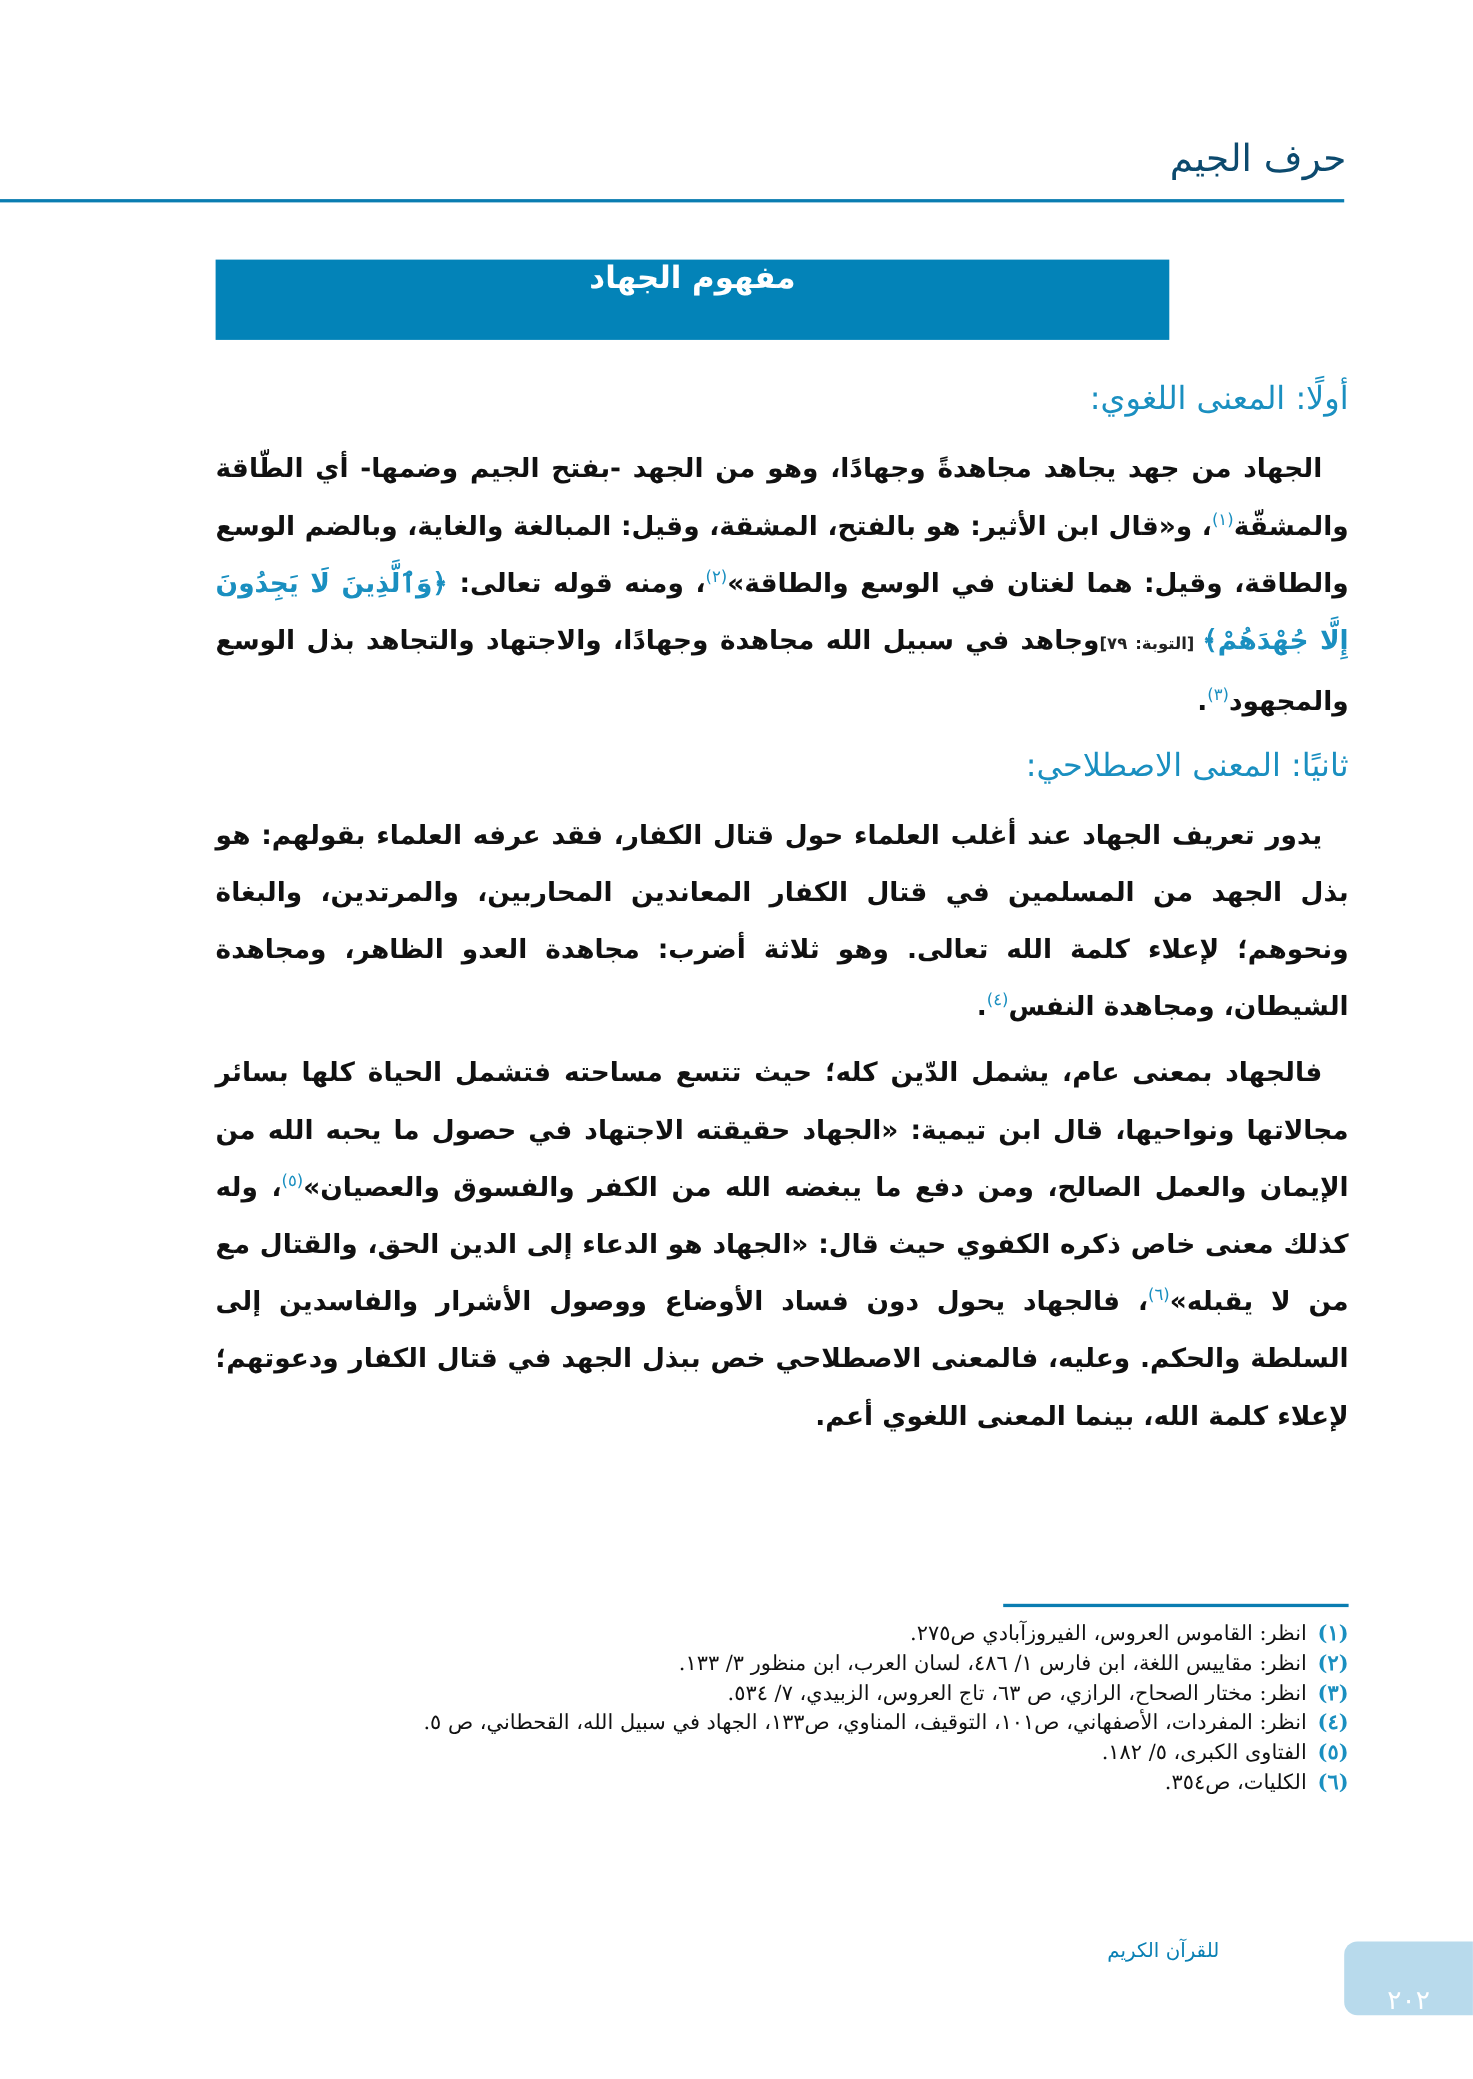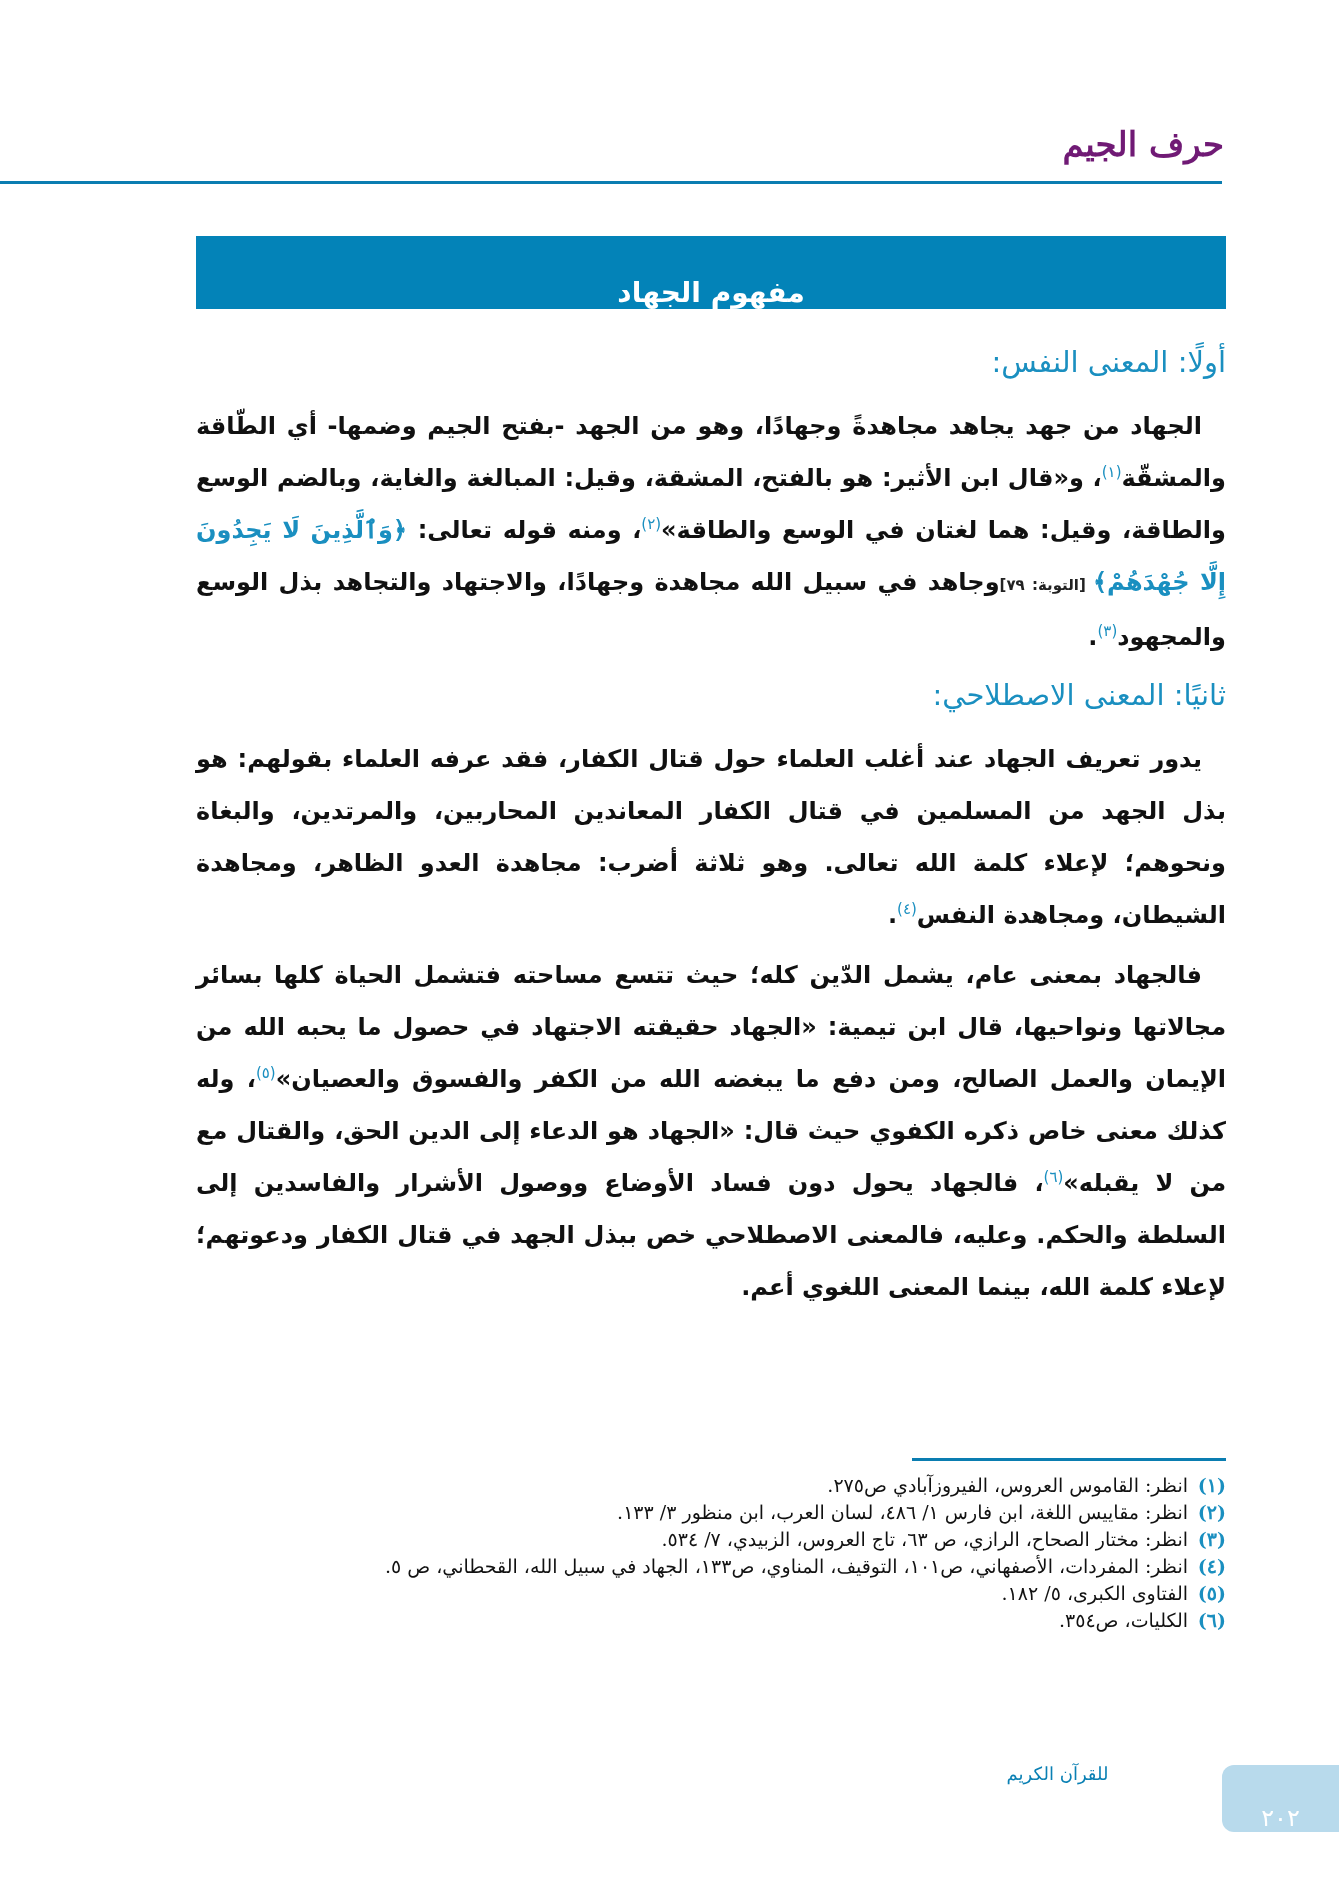--- a/index.html
+++ b/index.html
@@ -10,42 +10,42 @@
       overflow: hidden;
       font-family: "DejaVu Sans", sans-serif;
       color: #111111;
     }
     .header-title {
       position: absolute;
       right: 115px;
       top: 120px;
       font-family: "DejaVu Serif", serif;
       font-size: 34px;
-      font-weight: bold;
-      color: #701a75;
+      font-weight: normal;
+      color: #0c4a6e;
       direction: rtl;
       line-height: 48px;
     }
     .header-rule {
       position: absolute;
       left: 0;
       top: 181px;
       width: 1222px;
       height: 3px;
       background: #0a7db1;
     }
     .section-banner {
       position: absolute;
       left: 196px;
       top: 236px;
-      width: 1030px;
+      width: 867px;
       height: 73px;
       background: #0383b8;
       display: flex;
-      align-items: flex-end;
+      align-items: flex-start;
       justify-content: center;
     }
     .section-banner-title {
       color: #ffffff;
       font-size: 28px;
       font-weight: bold;
       direction: rtl;
     }
     .content {
       position: absolute;
@@ -162,21 +162,21 @@
 <div class="header-title">حرف الجيم</div>
 <div class="header-rule"></div>
 
 <div class="section-banner">
   <span class="section-banner-title">مفهوم الجهاد</span>
 </div>
 
 <div class="content">
 
   <div>
-    <h2 class="subheading">أولًا: المعنى النفس:</h2>
+    <h2 class="subheading">أولًا: المعنى اللغوي:</h2>
     <p class="para">
       <span>الجهاد من جهد يجاهد مجاهدةً وجهادًا، وهو من الجهد -بفتح الجيم وضمها- أي الطّاقة والمشقّة</span><sup class="fn-ref">(١)</sup><span>، و«قال ابن الأثير: هو بالفتح، المشقة، وقيل: المبالغة والغاية، وبالضم الوسع والطاقة، وقيل: هما لغتان في الوسع والطاقة»</span><sup class="fn-ref">(٢)</sup><span>، ومنه قوله تعالى: </span><span class="quran">﴿وَٱلَّذِينَ لَا يَجِدُونَ إِلَّا جُهْدَهُمْ﴾</span><span class="surah-ref"> [التوبة: ٧٩]</span><span>وجاهد في سبيل الله مجاهدة وجهادًا، والاجتهاد والتجاهد بذل الوسع والمجهود</span><sup class="fn-ref">(٣)</sup><span>.</span>
     </p>
   </div>
 
   <div class="sub-block">
     <h2 class="subheading">ثانيًا: المعنى الاصطلاحي:</h2>
     <p class="para">
       <span>يدور تعريف الجهاد عند أغلب العلماء حول قتال الكفار، فقد عرفه العلماء بقولهم: هو بذل الجهد من المسلمين في قتال الكفار المعاندين المحاربين، والمرتدين، والبغاة ونحوهم؛ لإعلاء كلمة الله تعالى. وهو ثلاثة أضرب: مجاهدة العدو الظاهر، ومجاهدة الشيطان، ومجاهدة النفس</span><sup class="fn-ref">(٤)</sup><span>.</span>
     </p>

